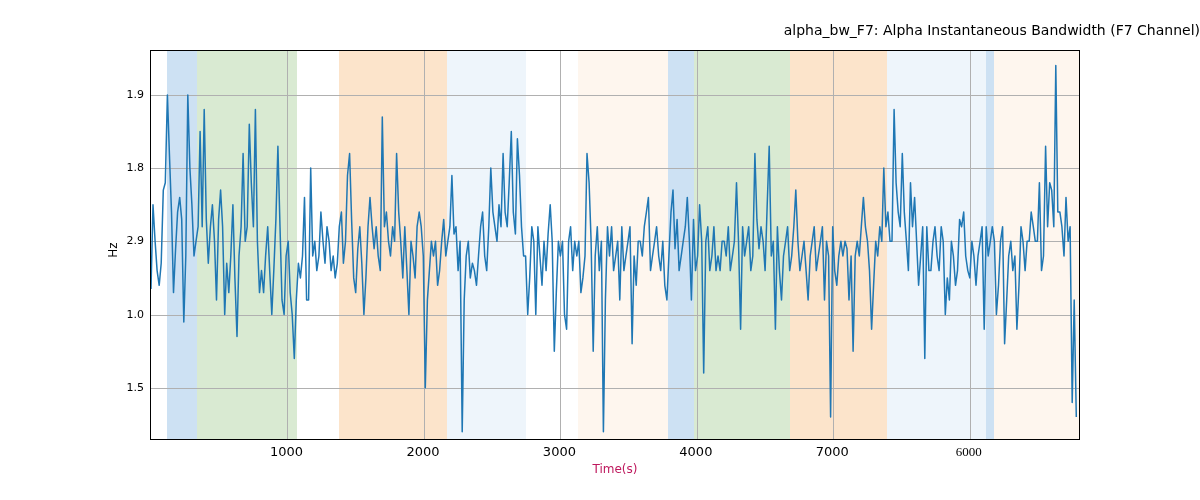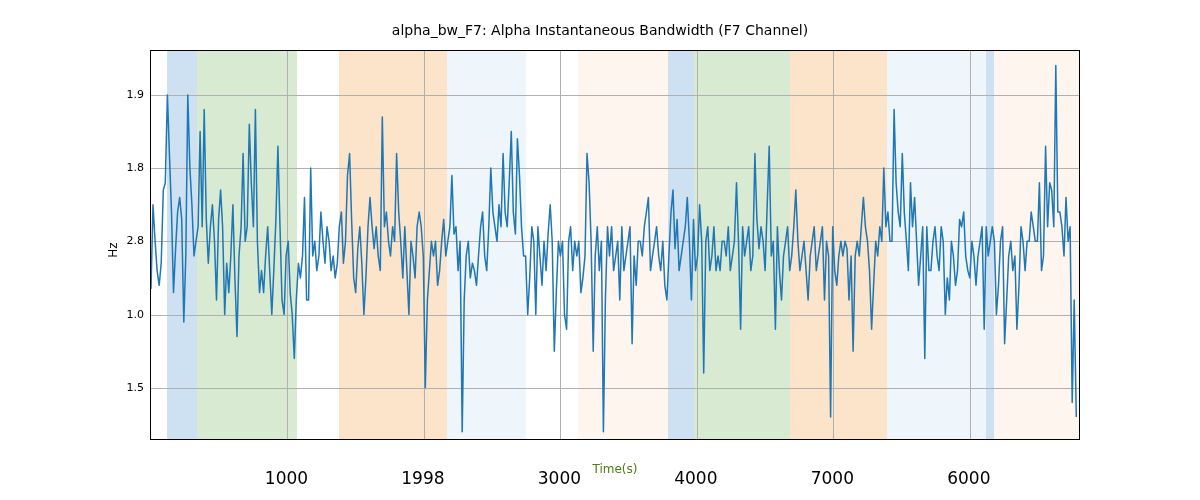--- a/index.html
+++ b/index.html
@@ -14,21 +14,21 @@
   .figure {
     position: relative;
     width: 1200px;
     height: 500px;
   }
   .title {
     position: absolute;
     top: 22px;
     left: 0;
     right: 0;
-    text-align: center;
+    text-align: right;
     font-size: 14px;
     color: #000;
   }
   .plot-area {
     position: absolute;
     left: 150px;
     top: 50px;
     width: 930px;
     height: 390px;
     border: 1px solid #000;
@@ -45,35 +45,35 @@
     font-size: 12px;
     color: #000;
   }
   .xlabel {
     position: absolute;
     left: 150px;
     width: 930px;
     top: 462px;
     text-align: center;
     font-size: 12px;
-    color: #4d7c0f;
+    color: #be185d;
   }
   .ytick-label {
     position: absolute;
     right: 1056px;
     text-align: left;
     font-size: 11px;
     color: #000;
     transform: translateY(-50%);
     margin-left: 20px;
   }
   .xtick-label {
     position: absolute;
-    top: 468px;
-    font-size: 17px;
+    top: 444px;
+    font-size: 13px;
     color: #000;
     transform: translateX(-50%);
   }
   .gridline-h {
     position: absolute;
     left: 0;
     right: 0;
     height: 0;
     border-top: 1px solid #b0b0b0;
   }
@@ -137,23 +137,23 @@
       <div class="gridline-h" style="top: 336.755px;"></div>
       <div class="gridline-h" style="top: 263.547px;"></div>
       <div class="gridline-h" style="top: 190.34px;"></div>
       <div class="gridline-h" style="top: 117.132px;"></div>
       <div class="gridline-h" style="top: 43.9245px;"></div>
       <svg class="time-series" width="928" height="388" viewBox="0 0 928 388" preserveAspectRatio="none">
       <polyline id="series-poly" points="0.0,237.9 2.0,153.7 4.1,190.3 6.1,219.6 8.2,234.3 10.2,212.3 12.3,139.1 14.3,131.8 16.4,43.9 18.4,102.5 20.5,161.1 22.5,241.6 24.6,197.7 26.6,161.1 28.7,146.4 30.7,168.4 32.8,270.9 34.8,205.0 36.8,43.9 38.9,117.1 40.9,153.7 43.0,205.0 45.0,190.3 47.1,175.7 49.1,80.5 51.2,175.7 53.2,58.6 55.3,168.4 57.3,212.3 59.4,175.7 61.4,153.7 63.5,190.3 65.5,248.9 67.6,168.4 69.6,139.1 71.6,175.7 73.7,263.5 75.7,212.3 77.8,241.6 79.8,205.0 81.9,153.7 83.9,226.9 86.0,285.5 88.0,205.0 90.1,175.7 92.1,102.5 94.2,190.3 96.2,175.7 98.3,73.2 100.3,131.8 102.4,175.7 104.4,58.6 106.4,190.3 108.5,241.6 110.5,219.6 112.6,241.6 114.6,205.0 116.7,175.7 118.7,219.6 120.8,263.5 122.8,219.6 124.9,168.4 126.9,95.2 129.0,175.7 131.0,248.9 133.1,263.5 135.1,205.0 137.2,190.3 139.2,241.6 141.2,263.5 143.3,307.5 145.3,248.9 147.4,212.3 149.4,226.9 151.5,205.0 153.5,146.4 155.6,248.9 157.6,248.9 159.7,117.1 161.7,205.0 163.8,190.3 165.8,219.6 167.9,205.0 169.9,161.1 172.0,190.3 174.0,212.3 176.0,175.7 178.1,190.3 180.1,219.6 182.2,205.0 184.2,226.9 186.3,212.3 188.3,175.7 190.4,161.1 192.4,212.3 194.5,190.3 196.5,124.5 198.6,102.5 200.6,168.4 202.7,226.9 204.7,241.6 206.8,197.7 208.8,175.7 210.8,212.3 212.9,263.5 214.9,226.9 217.0,175.7 219.0,146.4 221.1,175.7 223.1,197.7 225.2,175.7 227.2,205.0 229.3,219.6 231.3,65.9 233.4,175.7 235.4,161.1 237.5,190.3 239.5,205.0 241.6,175.7 243.6,190.3 245.6,102.5 247.7,161.1 249.7,190.3 251.8,226.9 253.8,175.7 255.9,219.6 257.9,263.5 260.0,190.3 262.0,205.0 264.1,226.9 266.1,175.7 268.2,161.1 270.2,175.7 272.3,205.0 274.3,336.8 276.4,248.9 278.4,219.6 280.4,190.3 282.5,205.0 284.5,190.3 286.6,234.3 288.6,219.6 290.7,190.3 292.7,168.4 294.8,205.0 296.8,190.3 298.9,175.7 300.9,124.5 303.0,183.0 305.0,175.7 307.1,219.6 309.1,190.3 311.2,380.7 313.2,248.9 315.2,205.0 317.3,190.3 319.3,226.9 321.4,212.3 323.4,219.6 325.5,234.3 327.5,205.0 329.6,175.7 331.6,161.1 333.7,205.0 335.7,219.6 337.8,175.7 339.8,117.1 341.9,161.1 343.9,175.7 346.0,190.3 348.0,153.7 350.0,175.7 352.1,102.5 354.1,161.1 356.2,175.7 358.2,131.8 360.3,80.5 362.3,161.1 364.4,183.0 366.4,87.8 368.5,124.5 370.5,175.7 372.6,205.0 374.6,205.0 376.7,263.5 378.7,226.9 380.8,175.7 382.8,190.3 384.8,263.5 386.9,175.7 388.9,205.0 391.0,234.3 393.0,190.3 395.1,219.6 397.1,183.0 399.2,153.7 401.2,190.3 403.3,300.2 405.3,241.6 407.4,190.3 409.4,205.0 411.5,190.3 413.5,263.5 415.6,278.2 417.6,190.3 419.6,175.7 421.7,219.6 423.7,190.3 425.8,205.0 427.8,190.3 429.9,241.6 431.9,226.9 434.0,205.0 436.0,102.5 438.1,131.8 440.1,190.3 442.2,300.2 444.2,205.0 446.3,175.7 448.3,219.6 450.4,190.3 452.4,380.7 454.4,248.9 456.5,175.7 458.5,205.0 460.6,175.7 462.6,219.6 464.7,205.0 466.7,190.3 468.8,248.9 470.8,175.7 472.9,219.6 474.9,205.0 477.0,190.3 479.0,175.7 481.1,292.8 483.1,205.0 485.2,234.3 487.2,190.3 489.2,190.3 491.3,205.0 493.3,175.7 495.4,161.1 497.4,146.4 499.5,219.6 501.5,205.0 503.6,190.3 505.6,175.7 507.7,205.0 509.7,219.6 511.8,190.3 513.8,234.3 515.9,248.9 517.9,205.0 520.0,161.1 522.0,139.1 524.0,197.7 526.1,168.4 528.1,219.6 530.2,205.0 532.2,190.3 534.3,175.7 536.3,146.4 538.4,190.3 540.4,248.9 542.5,168.4 544.5,219.6 546.6,205.0 548.6,153.7 550.7,190.3 552.7,322.1 554.8,190.3 556.8,175.7 558.8,219.6 560.9,205.0 562.9,175.7 565.0,219.6 567.0,205.0 569.1,219.6 571.1,190.3 573.2,190.3 575.2,205.0 577.3,175.7 579.3,219.6 581.4,205.0 583.4,190.3 585.5,131.8 587.5,190.3 589.6,278.2 591.6,175.7 593.6,205.0 595.7,190.3 597.7,175.7 599.8,219.6 601.8,205.0 603.9,102.5 605.9,168.4 608.0,197.7 610.0,175.7 612.1,190.3 614.1,219.6 616.2,153.7 618.2,95.2 620.3,205.0 622.3,190.3 624.4,278.2 626.4,175.7 628.4,219.6 630.5,248.9 632.5,205.0 634.6,190.3 636.6,175.7 638.7,219.6 640.7,205.0 642.8,175.7 644.8,139.1 646.9,190.3 648.9,219.6 651.0,205.0 653.0,190.3 655.1,219.6 657.1,248.9 659.2,205.0 661.2,190.3 663.2,175.7 665.3,219.6 667.3,205.0 669.4,190.3 671.4,175.7 673.5,248.9 675.5,190.3 677.6,205.0 679.6,366.0 681.7,175.7 683.7,219.6 685.8,234.3 687.8,205.0 689.9,190.3 691.9,205.0 694.0,190.3 696.0,197.7 698.0,248.9 700.1,205.0 702.1,300.2 704.2,205.0 706.2,190.3 708.3,205.0 710.3,175.7 712.4,146.4 714.4,175.7 716.5,190.3 718.5,219.6 720.6,278.2 722.6,234.3 724.7,190.3 726.7,205.0 728.8,175.7 730.8,190.3 732.8,117.1 734.9,175.7 736.9,161.1 739.0,190.3 741.0,190.3 743.1,58.6 745.1,131.8 747.2,161.1 749.2,175.7 751.3,102.5 753.3,161.1 755.4,190.3 757.4,219.6 759.5,131.8 761.5,175.7 763.6,146.4 765.6,190.3 767.6,234.3 769.7,205.0 771.7,175.7 773.8,307.5 775.8,175.7 777.9,219.6 779.9,219.6 782.0,190.3 784.0,175.7 786.1,205.0 788.1,219.6 790.2,175.7 792.2,190.3 794.3,263.5 796.3,226.9 798.4,248.9 800.4,190.3 802.4,205.0 804.5,234.3 806.5,219.6 808.6,168.4 810.6,175.7 812.7,161.1 814.7,205.0 816.8,219.6 818.8,226.9 820.9,190.3 822.9,205.0 825.0,234.3 827.0,205.0 829.1,190.3 831.1,175.7 833.2,278.2 835.2,175.7 837.2,205.0 839.3,190.3 841.3,175.7 843.4,190.3 845.4,263.5 847.5,234.3 849.5,190.3 851.6,175.7 853.6,292.8 855.7,248.9 857.7,205.0 859.8,190.3 861.8,219.6 863.9,205.0 865.9,278.2 868.0,234.3 870.0,175.7 872.0,190.3 874.1,219.6 876.1,190.3 878.2,190.3 880.2,161.1 882.3,175.7 884.3,190.3 886.4,190.3 888.4,131.8 890.5,219.6 892.5,205.0 894.6,95.2 896.6,175.7 898.7,131.8 900.7,139.1 902.8,175.7 904.8,14.6 906.8,161.1 908.9,161.1 910.9,175.7 913.0,205.0 915.0,146.4 917.1,190.3 919.1,175.7 921.2,351.4 923.2,248.9 925.3,366.0"></polyline>
     </svg>
   </div>
 <div class="xtick-label" style="left: 286.471px;">1000</div>
-    <div class="xtick-label" style="left: 422.941px;">1998</div>
+    <div class="xtick-label" style="left: 422.941px;">2000</div>
     <div class="xtick-label" style="left: 559.412px;">3000</div>
     <div class="xtick-label" style="left: 695.882px; text-align: right;">4000</div>
     <div class="xtick-label" style="left: 832.353px;">7000</div>
-    <div class="xtick-label" style="left: 968.824px;">6000</div>
+    <div class="xtick-label" style="left: 968.824px; font-family: Liberation Serif, serif;">6000</div>
     <div class="ytick-label" style="top: 386.755px;">1.5</div>
     <div class="ytick-label" style="top: 313.547px;">1.0</div>
-    <div class="ytick-label" style="top: 240.34px;">2.8</div>
+    <div class="ytick-label" style="top: 240.34px;">2.9</div>
     <div class="ytick-label" style="top: 167.132px;">1.8</div>
     <div class="ytick-label" style="top: 93.9245px;">1.9</div>
   </div>
 
 </body></html>

